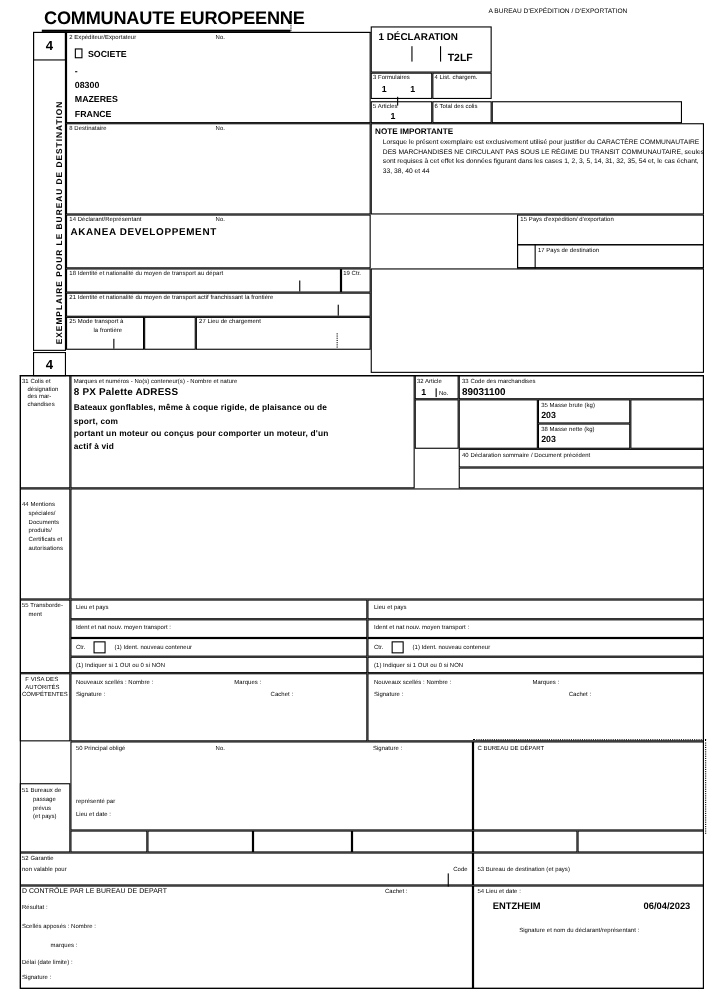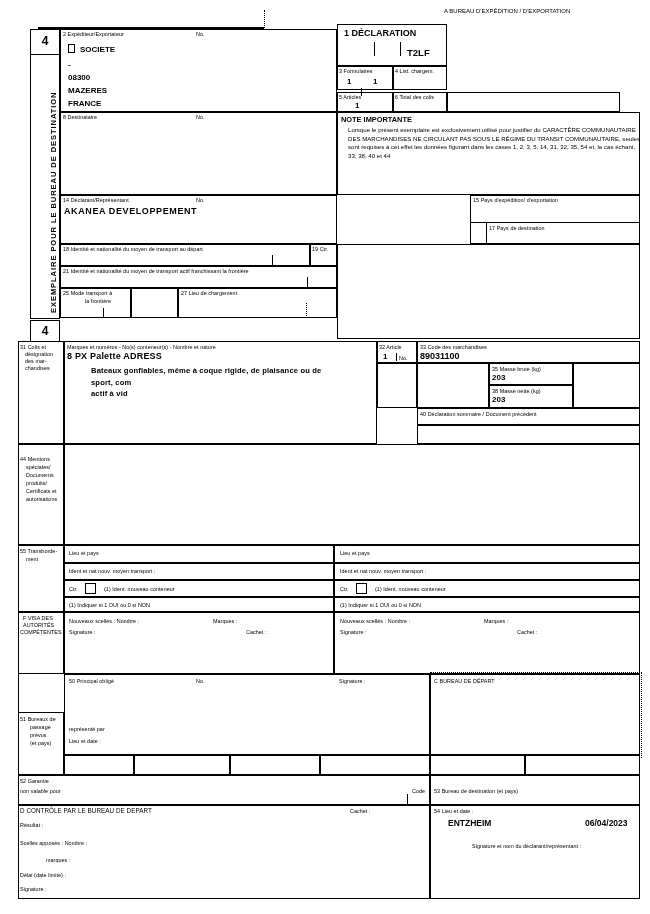--- a/index.html
+++ b/index.html
@@ -113,28 +113,28 @@
     line-height: 8.6px;
     width: 296px;
   }
   .desc {
     position: absolute;
     font-weight: bold;
     font-size: 7.6px;
     line-height: 11.6px;
     letter-spacing: 0.15px;
     width: 320px;
-    margin-left: 24px;
   }
 </style>
 </head>
 <body>
 
 <div id="form">
 
+  <div id="title">COMMUNAUTE EUROPEENNE</div>
   <div id="title-underline"></div>
   <div id="hdr-right">A BUREAU D'EXPÉDITION / D'EXPORTATION</div>
   <div class="dotted-v" style="left:264px; top:10px; height:20px;"></div>
   <div class="hline" style="left:38px; top:29px; width:299px; height:1px;"></div>
 
   <div class="bx" style="left:30px; top:29px; width:30px; height:290px;"></div>
   <div class="bx" style="left:30px; top:29px; width:30px; height:26px;"></div>
   <div class="copyno" style="left:30px; top:34px; width:30px;">4</div>
   <div class="vtext" style="left:49px; top:313px;">EXEMPLAIRE POUR LE BUREAU DE DESTINATION</div>
 
@@ -224,20 +224,21 @@
   <div class="lbl" style="left:25px; top:351px;">désignation</div>
   <div class="lbl" style="left:25px; top:358px;">des mar-</div>
   <div class="lbl" style="left:25px; top:365px;">chandises</div>
 
   <div class="bx" style="left:64px; top:341px; width:313px; height:103px;"></div>
   <div class="lbl" style="left:67px; top:344px;">Marques et numéros - No(s) conteneur(s) - Nombre et nature</div>
   <div class="val-lg" style="left:67px; top:351px; letter-spacing:0.2px;">8 PX Palette ADRESS</div>
   <div class="desc" style="left:67px; top:365px;">
     <div>Bateaux gonflables, même à coque rigide, de plaisance ou de</div>
     <div>sport, com</div>
+    <div>portant un moteur ou conçus pour comporter un moteur, d'un</div>
     <div>actif à vid</div>
   </div>
 
   <div class="bx" style="left:377px; top:341px; width:40px; height:22px;"></div>
   <div class="lbl" style="left:379px; top:344px;">32 Article</div>
   <div class="val" style="left:383px; top:352px;">1</div>
   <div class="tick" style="left:396px; top:353px; height:8px;"></div>
   <div class="lbl" style="left:399px; top:355px;">No.</div>
 
   <div class="bx" style="left:417px; top:341px; width:223px; height:22px;"></div>

